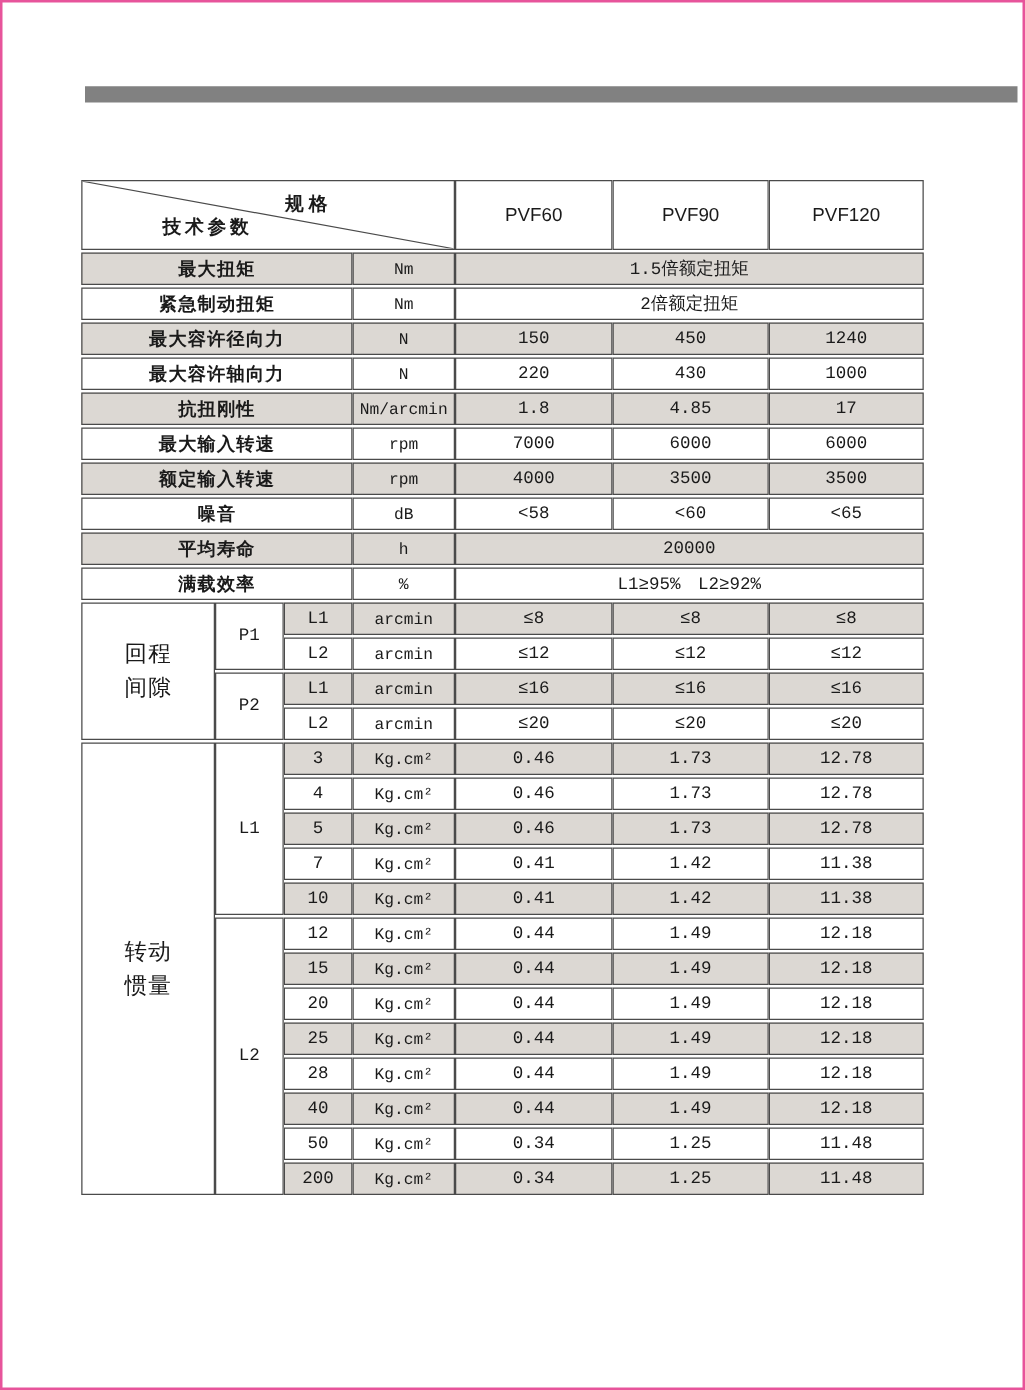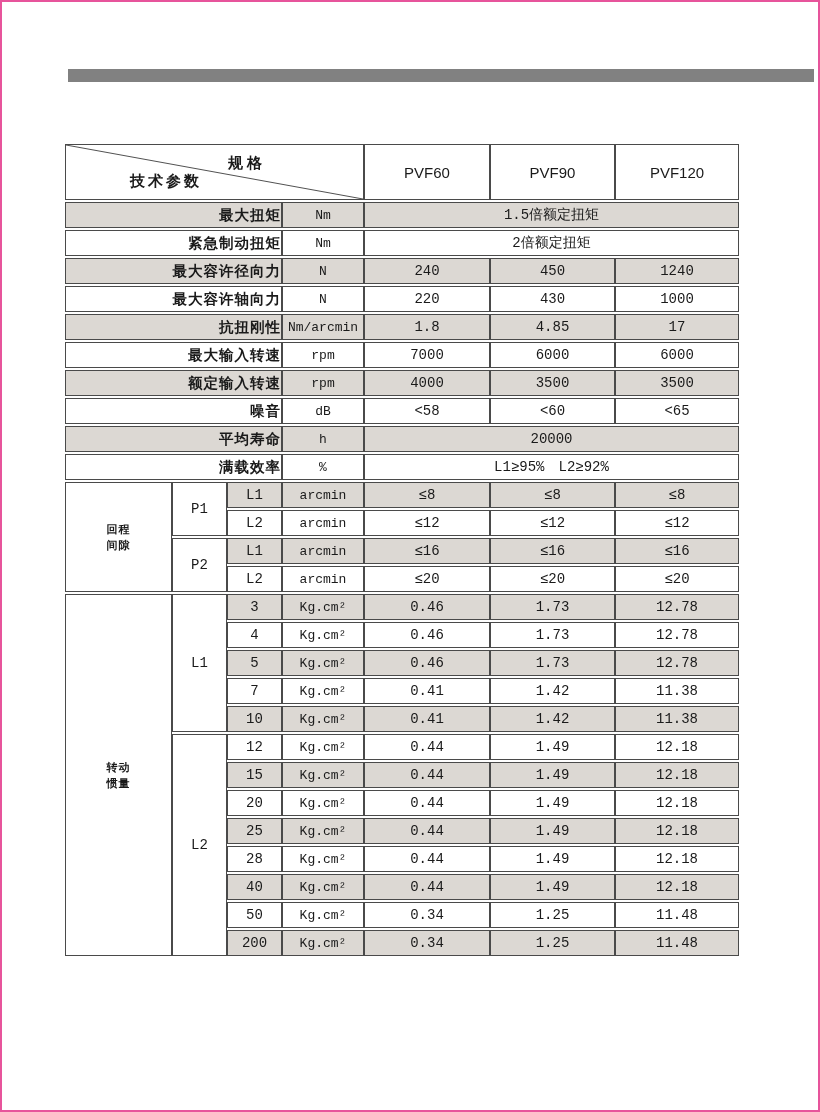--- a/index.html
+++ b/index.html
@@ -17,22 +17,22 @@
   tr.shaded td { background:#dcd8d3; }
   td.plain { background:#fff !important; }
 
   thead th { height:56px; font-family:"Liberation Sans",sans-serif; font-size:15px; }
   th.corner { position:relative;margin-top:27px; }
   th.corner svg.diag { position:absolute; left:0; top:0; width:100%; height:100%; }
   .corner-top { position:absolute; left:162px; top:9px; font-size:15px; font-weight:bold; letter-spacing:4px; }
   .corner-bottom { position:absolute; left:64px; bottom:8px; font-size:15px; font-weight:bold; letter-spacing:3px; }
 
   tbody td { height:26px; font-size:14px; }
-  td.lbl { font-size:14.5px; font-weight:bold; letter-spacing:1px;text-align:right; }
-  td.grp { font-size:11px; font-weight:bold; letter-spacing:1px; line-height:1.5;margin-top:28px; }
+  td.lbl { font-size:14.5px; font-weight:bold; letter-spacing:1px; }
+  td.grp { font-size:18px; font-weight:normal; letter-spacing:1px; line-height:1.5;margin-top:28px; }
   td.sub, td.sub2, td.unit, td.val { font-family:"Liberation Mono","Liberation Sans",monospace; }
   td.unit { font-size:13px; }
   td.val { font-size:14px; }
 
   .footer { position:absolute; left:58px; top:1052px; width:340px; height:48px; }
   .footer .rule { position:absolute; left:40px; top:18px; width:288px; height:6px; background:#c7c7c7; border-radius:3px; }
   .footer .dot { position:absolute; left:36px; top:16px; width:10px; height:10px; background:#c7c7c7; border-radius:50%; }
   .gear { position:absolute; left:0; top:0; }
   .gear text { font-family:"Liberation Mono","Liberation Sans",monospace; font-size:17px; font-weight:bold; fill:#2a2a2a; }
 </style>
@@ -74,21 +74,21 @@
           <td colspan="3" class="val">1.5倍额定扭矩</td>
         </tr>
         <tr>
           <td colspan="3" class="lbl">紧急制动扭矩</td>
           <td class="unit">Nm</td>
           <td colspan="3" class="val">2倍额定扭矩</td>
         </tr>
         <tr class="shaded">
           <td colspan="3" class="lbl">最大容许径向力</td>
           <td class="unit">N</td>
-          <td class="val">240</td>
+          <td class="val">150</td>
           <td class="val">450</td>
           <td class="val">1240</td>
         </tr>
         <tr>
           <td colspan="3" class="lbl">最大容许轴向力</td>
           <td class="unit">N</td>
           <td class="val">220</td>
           <td class="val">430</td>
           <td class="val">1000</td>
         </tr>

